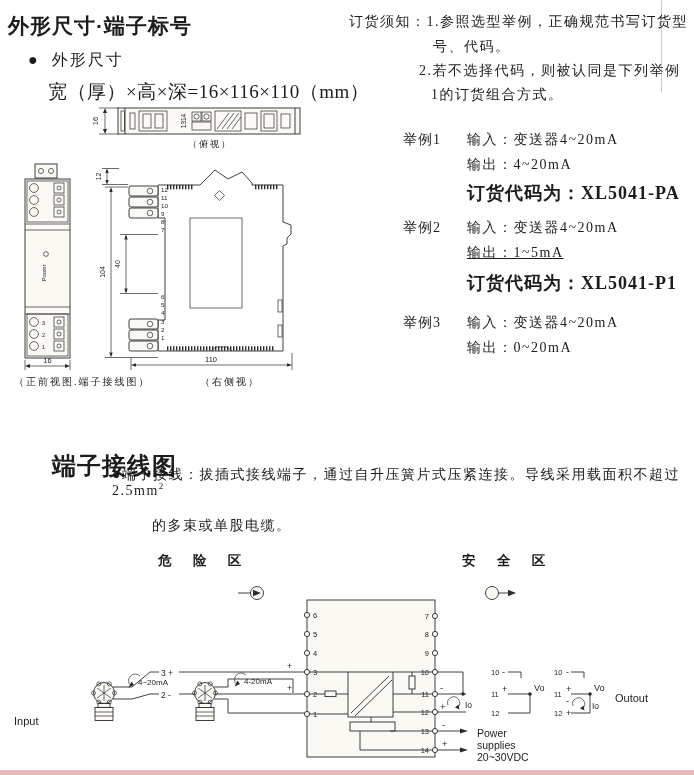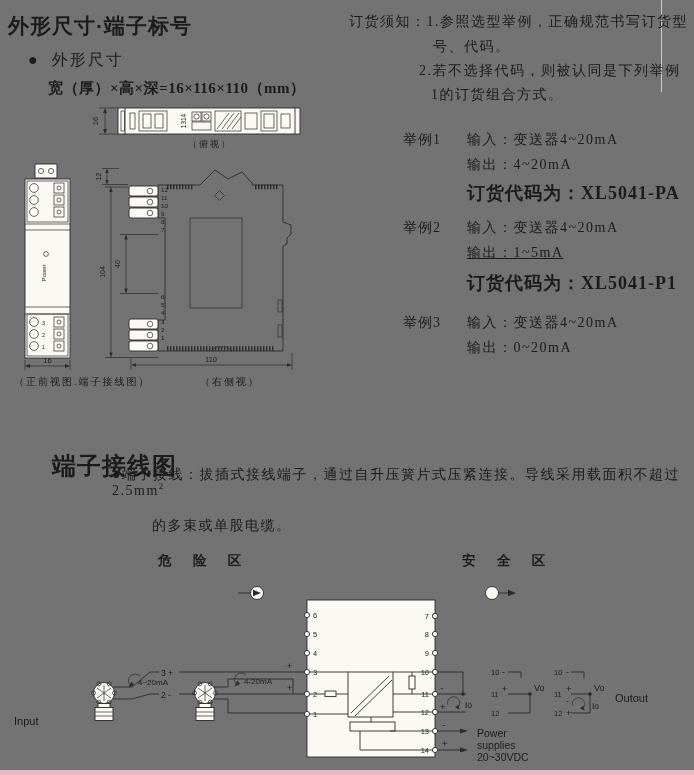--- a/index.html
+++ b/index.html
@@ -1,22 +1,22 @@
 <!DOCTYPE html>
 <html><head>
 <meta charset="utf-8">
 <style>
   html,body{margin:0;padding:0;background:#d8d5ce;}
-  #page{position:relative;width:694px;height:775px;background:#737373;overflow:hidden;
+  #page{position:relative;width:694px;height:775px;background:#ffffff;overflow:hidden;
         font-family:"Liberation Serif","DejaVu Serif",serif;color:#1c1c1c;}
   .abs{position:absolute;}
   .h1{font-family:"Liberation Sans","DejaVu Sans",sans-serif;font-weight:700;font-size:21px;letter-spacing:1px;}
   .h2{font-family:Liberation Sans, sans-serif;font-weight:700;font-size:24px;letter-spacing:1px;margin-left:44px;}
   .sub{font-size:16px;letter-spacing:2px;}
-  .formula{font-size:15px;font-weight:700;letter-spacing:0.5px;}
+  .formula{font-size:19px;font-weight:400;letter-spacing:0.5px;}
   .body-cn{font-size:14px;letter-spacing:1.5px;line-height:1.0;}
   .cap{font-size:10px;letter-spacing:2px;}
   .zone{font-size:13.5px;font-weight:700;letter-spacing:9px;}
   .ex-label{font-size:14px;letter-spacing:1px;}
   .ex-line{font-size:14px;letter-spacing:1.5px;}
   .ex-code{font-size:18px;font-weight:600;letter-spacing:1px;}
   sup{font-size:9px;}
   svg{display:block;}
   svg text{font-family:"Liberation Sans","DejaVu Sans",sans-serif;fill:#1c1c1c;}
   .ln{stroke:#2b2b2b;stroke-width:0.9;fill:none;}

